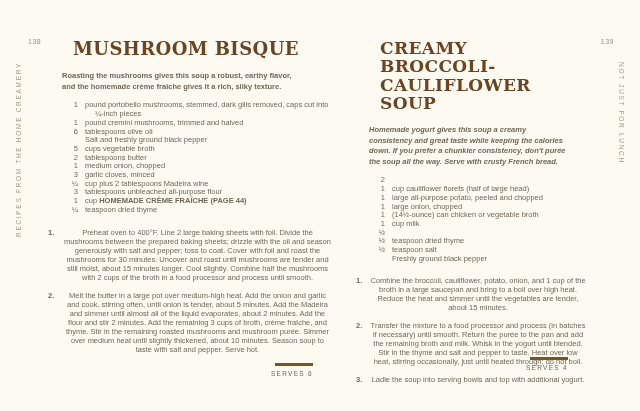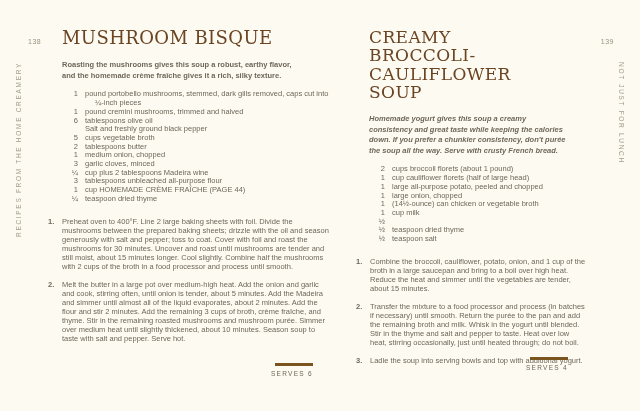--- a/index.html
+++ b/index.html
@@ -11,34 +11,34 @@
   .pagenum.pn-right{right:26px;}
   .vlabel{position:absolute;font-size:6.5px;letter-spacing:1.7px;color:#a49d8b;text-transform:uppercase;white-space:nowrap;}
   .vlabel.vl-left{left:15px;top:62px;writing-mode:vertical-rl;transform:rotate(180deg);}
   .vlabel.vl-right{right:15px;top:62px;writing-mode:vertical-rl;}
   
   .page{position:absolute;top:28px;}
   .page-left{left:48px;width:285px;}
   .page-right{left:356px;width:230px;}
   .inner{margin-left:14px;}
   .page-right .inner{margin-left:13px;}
-  .title{font-family:"DejaVu Serif",serif;font-weight:normal;color:#6b4423;
-         font-size:18px;line-height:1.08;letter-spacing:.4px;margin:0;}
+  .title{font-family:"DejaVu Serif",serif;font-weight:bold;color:#6b4423;
+         font-size:18px;line-height:1.08;letter-spacing:.4px;margin:11px;}
   .page-right .title{width:185px;font-size:17px;}
   .intro{font-weight:bold;font-size:7.5px;line-height:10.5px;margin:13px 0 0;width:242px;}
   .page-right .intro{width:200px;font-style:italic;}
   .ingredients{margin-top:9px;}
   .ing-row{display:flex;font-size:7.5px;line-height:8.7px;}
   .qty{flex:0 0 16px;text-align:right;margin-right:7px;}
   .itext{flex:1;padding-left:10px;text-indent:-10px;}
-  .bold-ref{font-weight:normal;}
+  .bold-ref{font-weight:bold;}
   .steps{margin-top:13px;}
   .step{display:flex;font-size:7.5px;line-height:9px;margin-bottom:9px;}
   .stepnum{flex:0 0 9px;margin-right:5px;font-weight:bold;}
-  .steptext{flex:1;}
+  .steptext{flex:1;text-align:center;}
   
   .serves{position:absolute;text-align:right;}
   .page-left .serves{right:20px;top:335px;}
   .page-right .serves{right:18px;top:329px;}
   .serves-rule{width:38px;height:3px;background:#7a551d;margin:0 0 4px auto;}
   .serves-label{font-size:6.5px;letter-spacing:1.3px;color:#6e675b;}
 </style>
 </head>
 <body>
 
@@ -118,21 +118,20 @@
     </div>
   </div>
 
   <div class="page page-right">
     <div class="inner">
       <h1 class="title">CREAMY BROCCOLI-CAULIFLOWER SOUP</h1>
       <p class="intro">Homemade yogurt gives this soup a creamy consistency and great taste while keeping the calories down. If you prefer a chunkier consistency, don't purée the soup all the way. Serve with crusty French bread.</p>
       <div class="ingredients" id="right-ingredients">
           <div class="ing-row">
             <span class="qty">2</span>
-            <span class="itext"><span>cups broccoli florets (about 1 pound)</span></span>
           </div>
           <div class="ing-row">
             <span class="qty">1</span>
             <span class="itext"><span>cup cauliflower florets (half of large head)</span></span>
           </div>
           <div class="ing-row">
             <span class="qty">1</span>
             <span class="itext"><span>large all-purpose potato, peeled and chopped</span></span>
           </div>
           <div class="ing-row">
@@ -151,20 +150,24 @@
             <span class="qty">½</span>
           </div>
           <div class="ing-row">
             <span class="qty">½</span>
             <span class="itext"><span>teaspoon dried thyme</span></span>
           </div>
           <div class="ing-row">
             <span class="qty">½</span>
             <span class="itext"><span>teaspoon salt</span></span>
           </div>
+          <div class="ing-row">
+            <span class="qty"></span>
+            <span class="itext"><span>Freshly ground black pepper</span></span>
+          </div>
         </div>
     </div>
     <div class="steps" id="right-steps">
         <div class="step">
           <span class="stepnum">1.</span>
           <span class="steptext">Combine the broccoli, cauliflower, potato, onion, and 1 cup of the broth in a large saucepan and bring to a boil over high heat. Reduce the heat and simmer until the vegetables are tender, about 15 minutes.</span>
         </div>
         <div class="step">
           <span class="stepnum">2.</span>
           <span class="steptext">Transfer the mixture to a food processor and process (in batches if necessary) until smooth. Return the purée to the pan and add the remaining broth and milk. Whisk in the yogurt until blended. Stir in the thyme and salt and pepper to taste. Heat over low heat, stirring occasionally, just until heated through; do not boil.</span>

